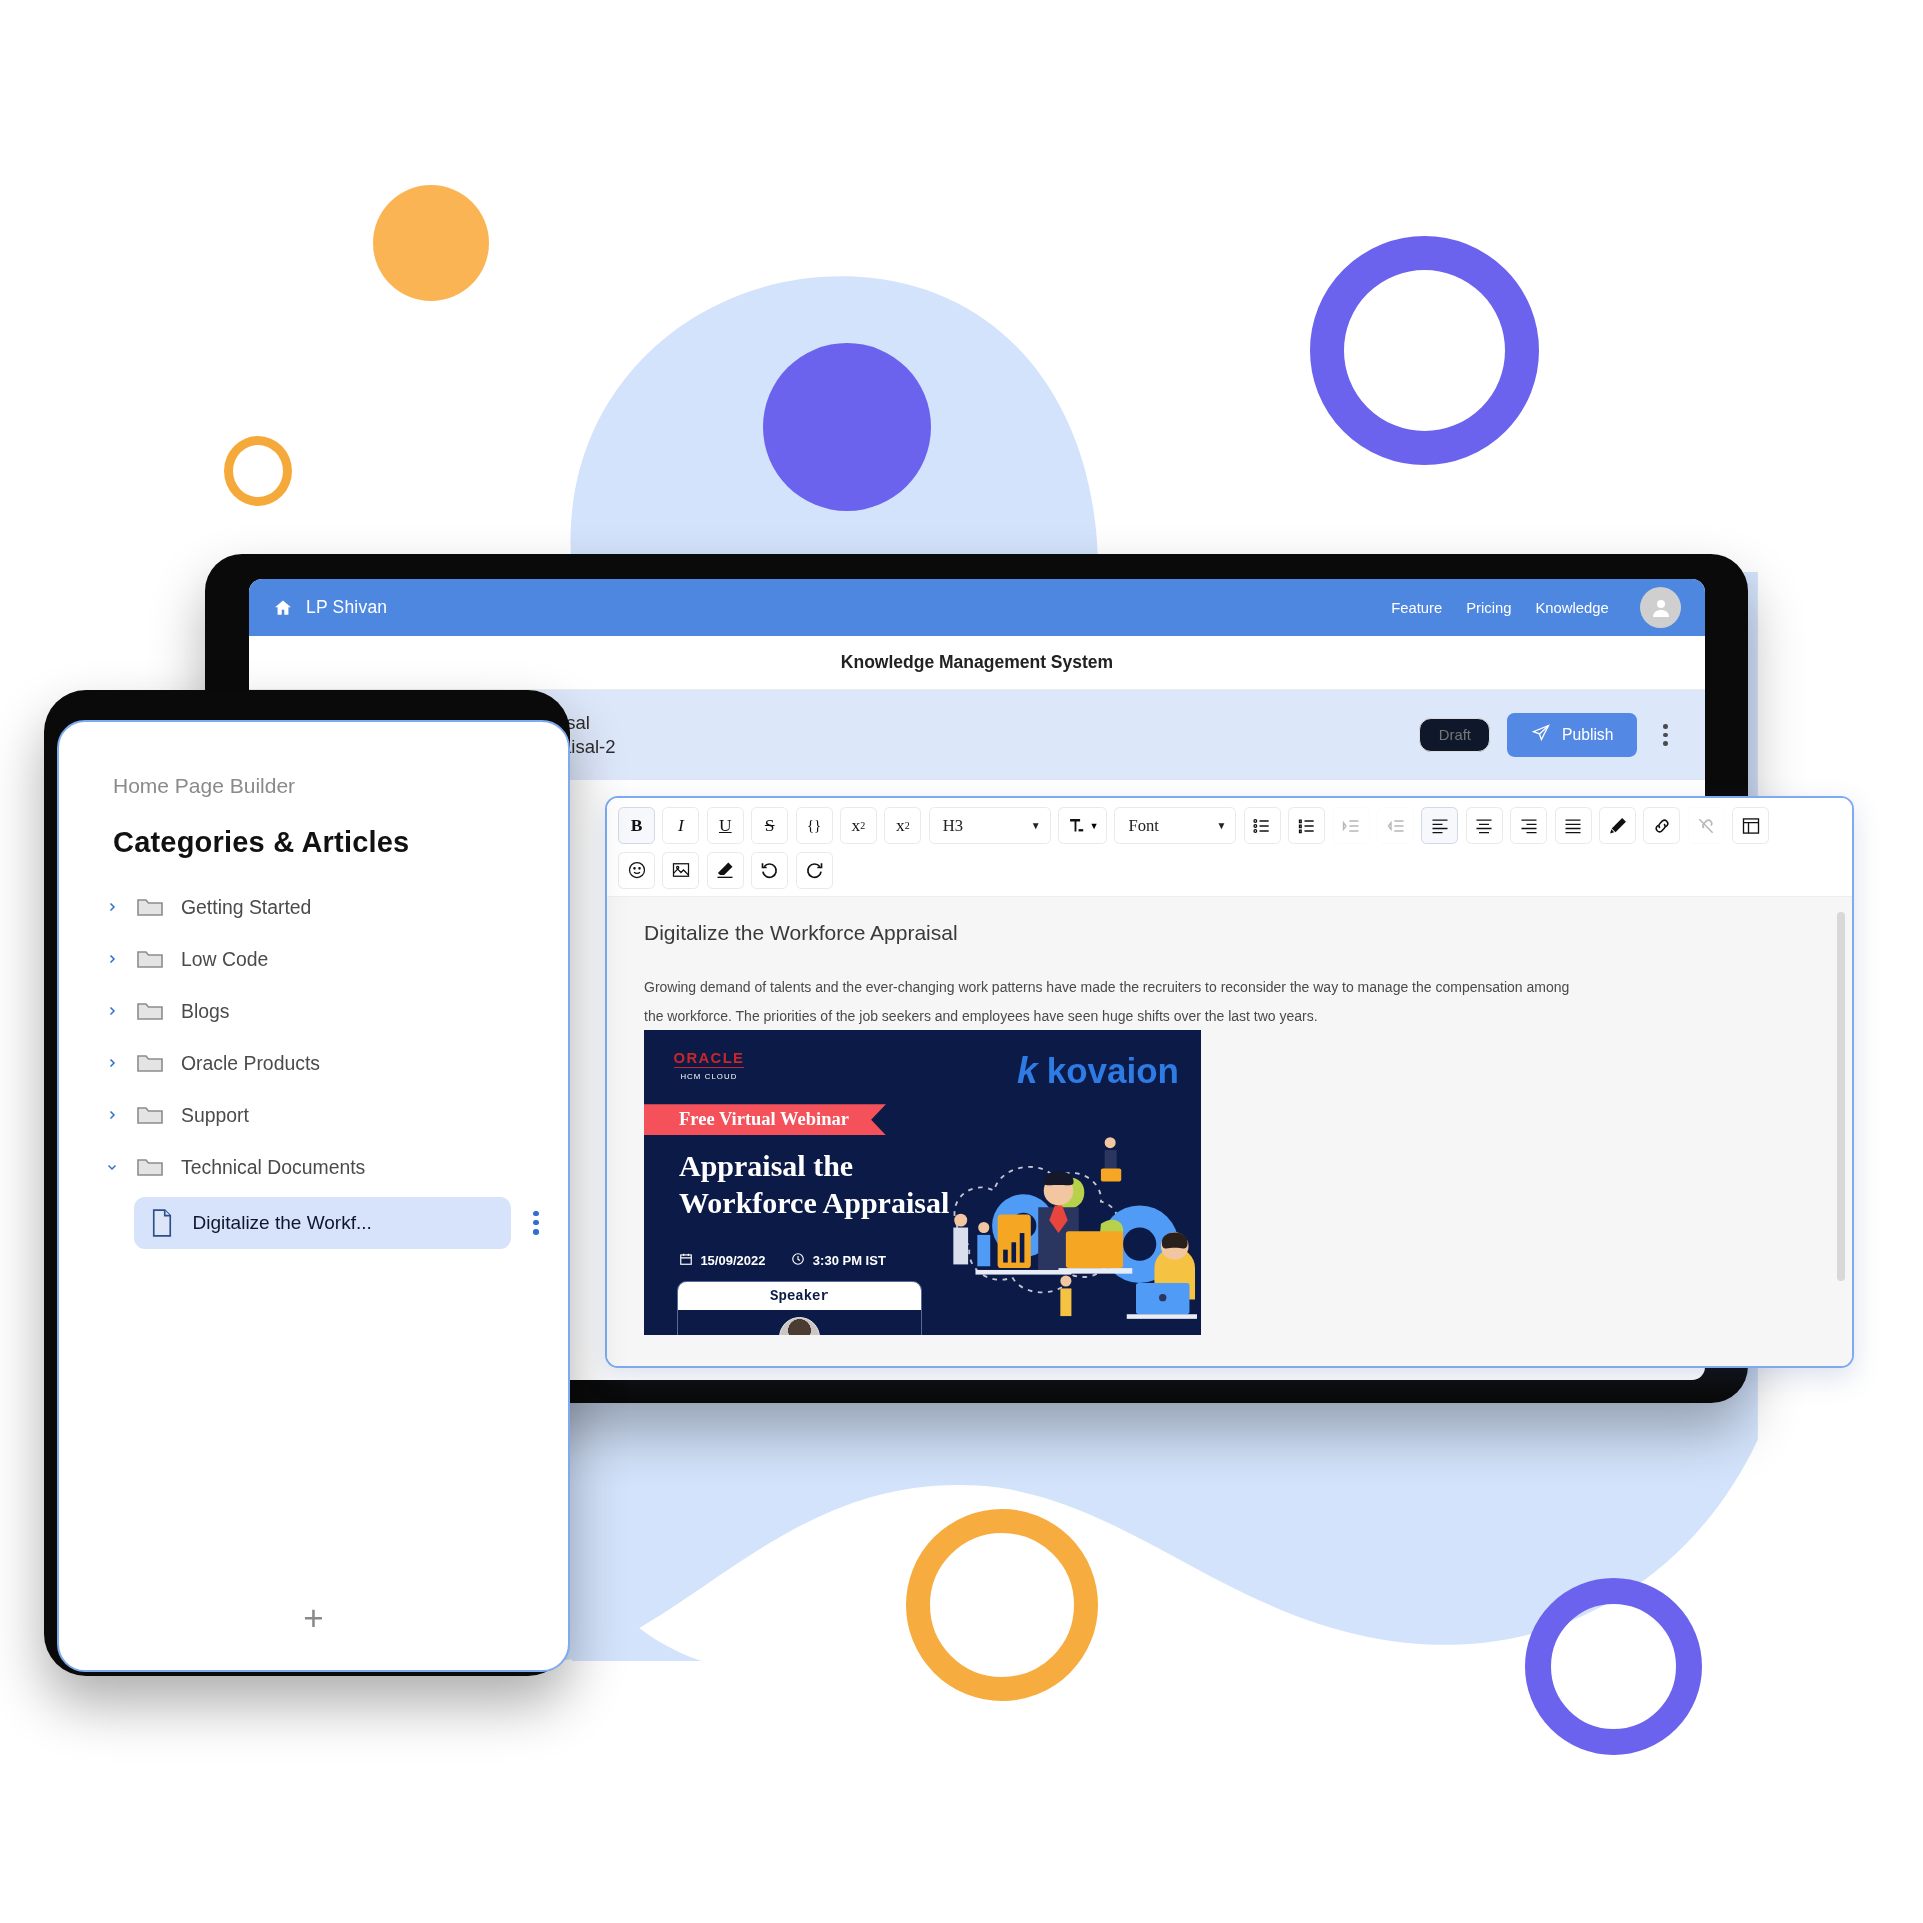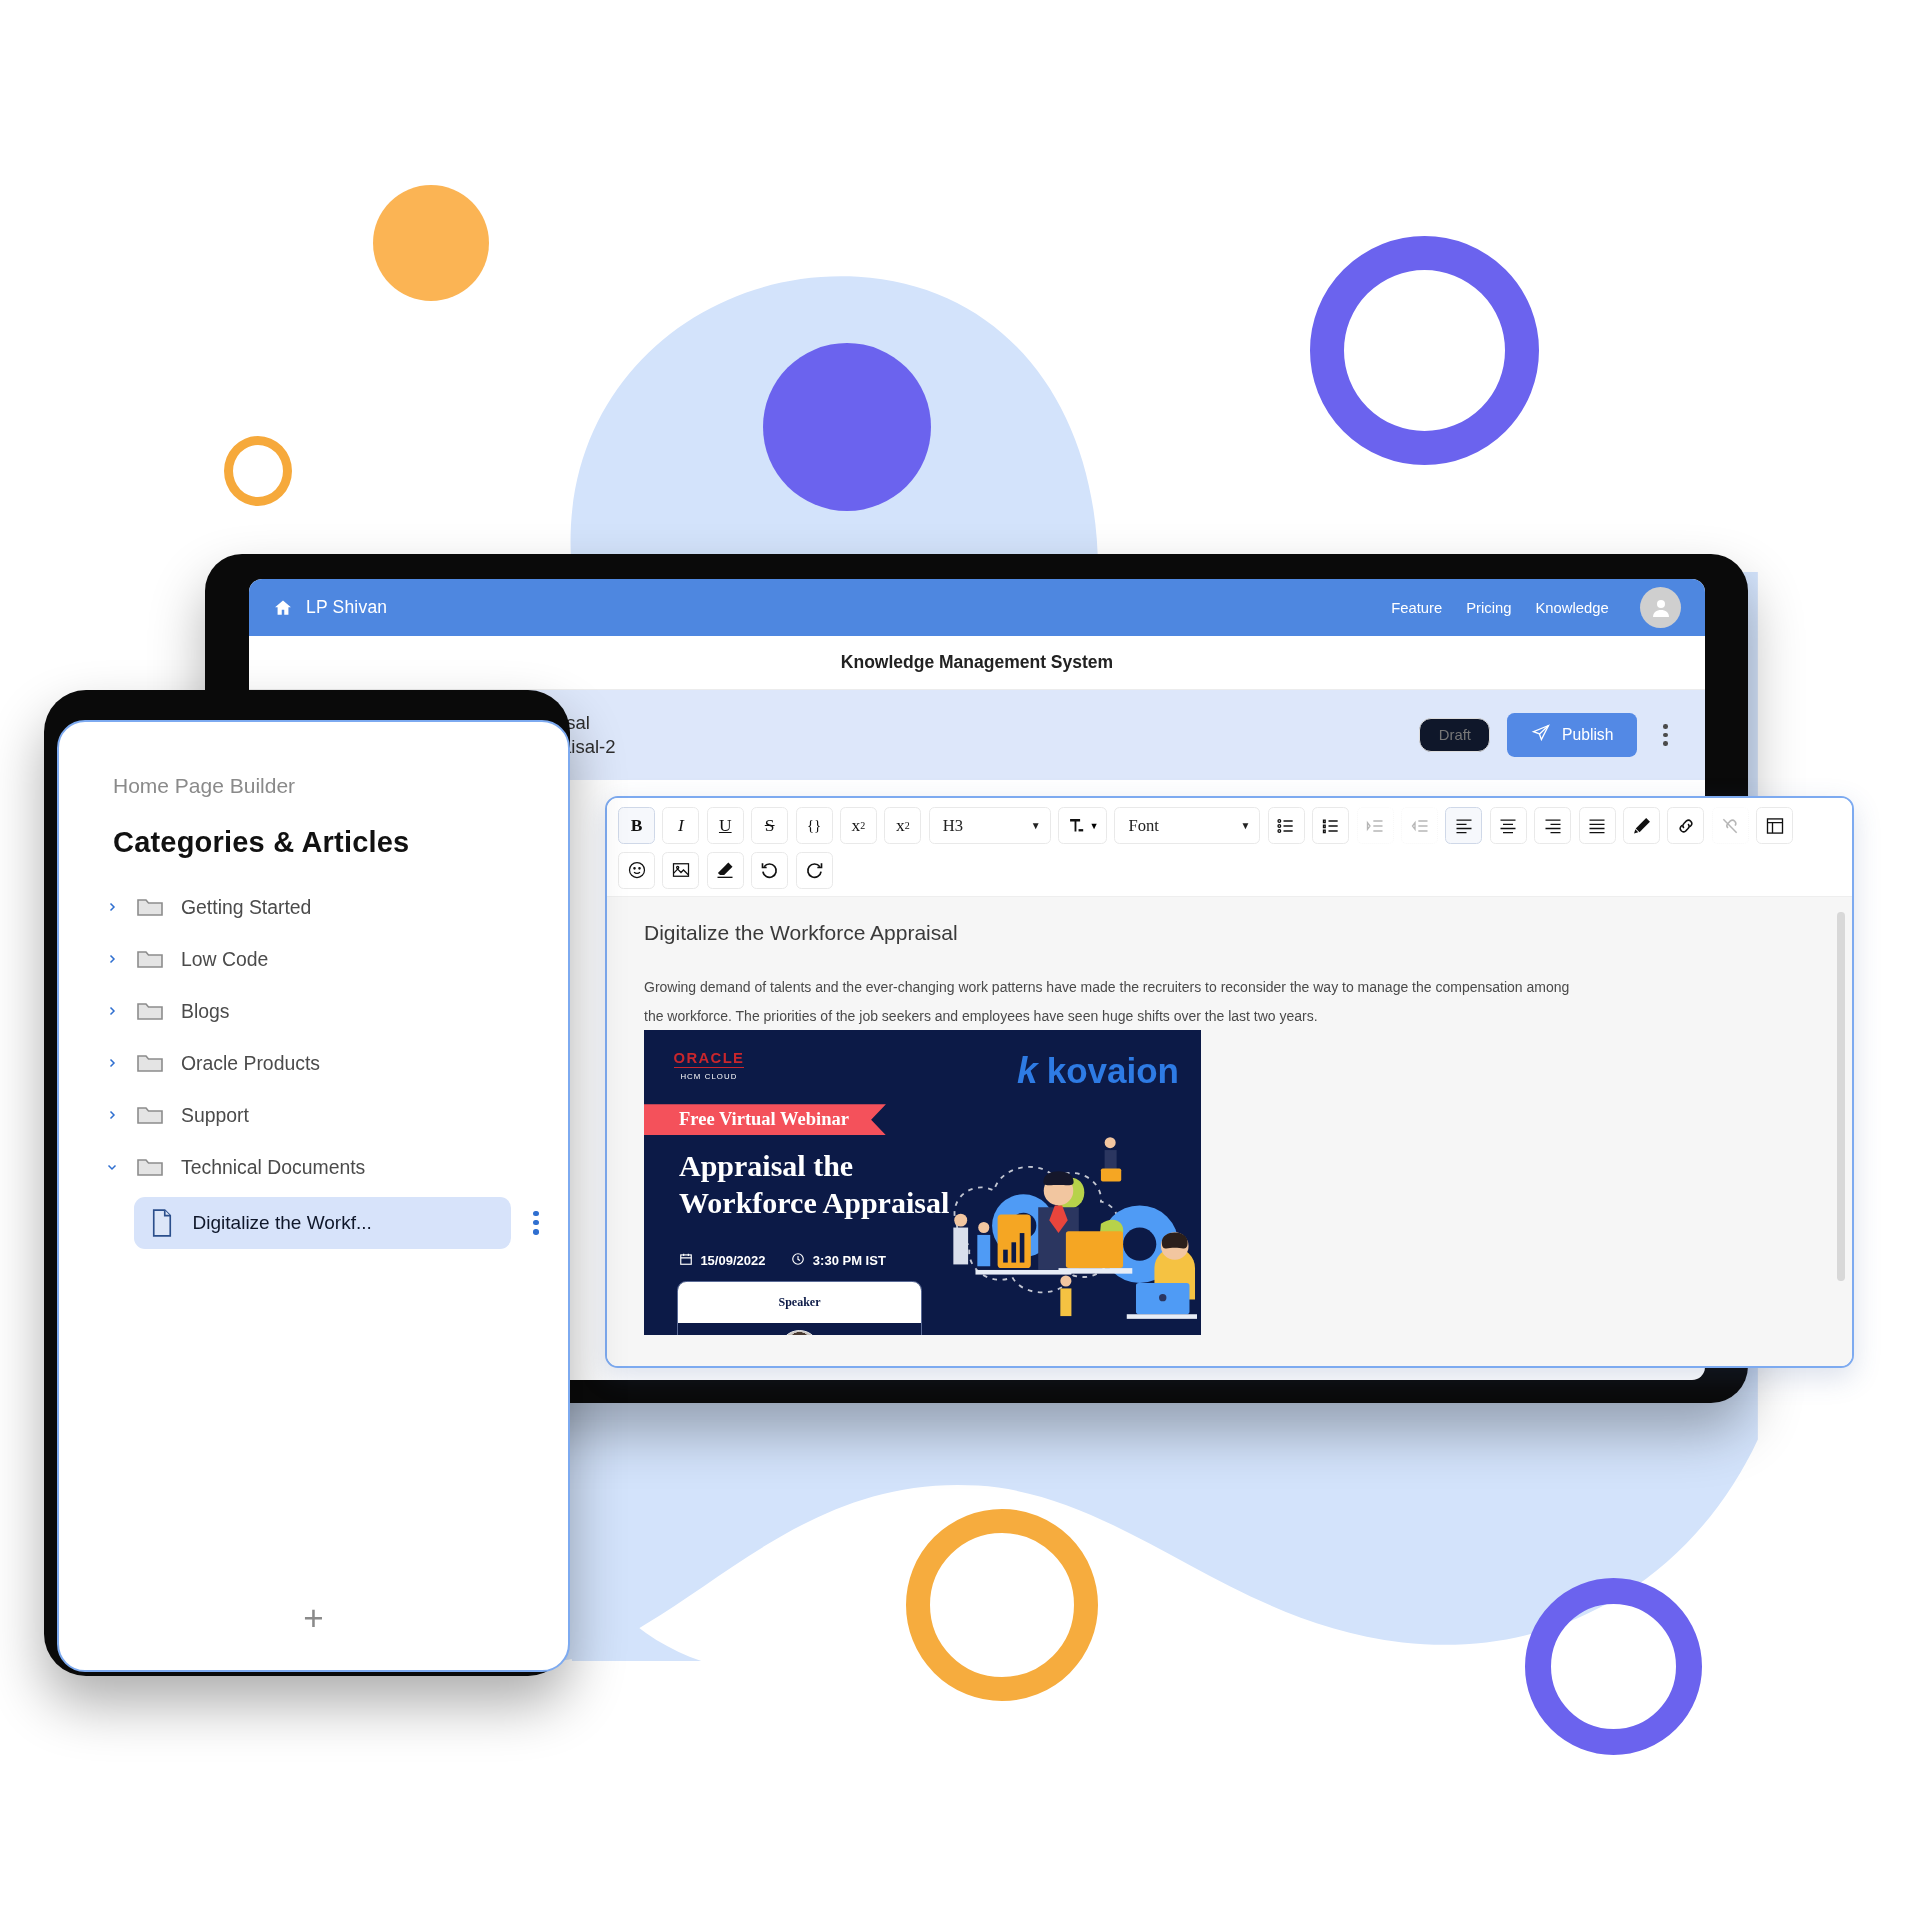--- a/index.html
+++ b/index.html
@@ -122,21 +122,21 @@
   .tb-btn.disabled { opacity:.3; border-style: dotted; }
   .tb-btn svg { width:20px; height:20px; }
   .tb-select {
     height: 37px; border:0.9px solid #e9e9e9; border-radius:5.5px; background:#fff;
     display:flex; align-items:center; justify-content:space-between;
     padding: 0 9.2px 0 13px; font-size:16.6px; color:#222; cursor:pointer; flex:none;
     font-family: "Liberation Serif", serif;
   }
   .tb-select .caret { font-size: 10px; margin-left: 16.6px; color:#222; }
   .sel-h3 { width: 122px; }
-  .sel-font { width: 146px; }
+  .sel-font { width: 122px; }
   .tb-tcolor {
     height:37px; border:0.9px solid #e9e9e9; border-radius:5.5px; background:#fff;
     display:flex; align-items:center; gap:4.6px; padding: 0 7.4px; cursor:pointer; flex:none;
   }
   .tb-tcolor .caret { font-size:9.2px; }
 
   
   .editor-body {
     background:#F6F6F6; height: calc(100% - 89px); padding: 24px 37px 0 37px;
     position: relative; overflow: hidden;
@@ -175,22 +175,22 @@
     font-family:"Liberation Serif", serif;
   }
   .bn-meta { position:absolute; left: 35px; top: 222px; display:flex; align-items:center; gap: 26px; color:#fff; font-size: 13px; font-weight:700; }
   .bn-meta .mi { display:flex; align-items:center; gap:7.4px; }
   .bn-meta svg { width: 14px; height: 14px; }
   .bn-speaker {
     position:absolute; left: 33px; top: 251px; width: 245px; height: 118px;
     border: 0.9px solid #5a6a96; border-radius: 9.2px; overflow:hidden;
   }
   .bn-speaker .sp-head {
-    background:#fff; color:#0C1A47; font-size: 12px; font-weight:700;
-    text-align:center; padding: 13px 0; font-family:Liberation Serif, serif;
+    background:#fff; color:#0C1A47; font-size: 14px; font-weight:700;
+    text-align:center; padding: 6px 0; font-family:Liberation Mono, monospace;
   }
   .bn-speaker .sp-face {
     width: 41px; height: 41px; border-radius:50%; background:#cbc6c2; margin: 6.5px auto 3.7px auto;
     border: 1.4px solid #e8e8e8;
     background-image: radial-gradient(circle at 50% 32%, #4a3b33 0 34%, rgba(0,0,0,0) 35%),
                       radial-gradient(circle at 50% 68%, #7d6a5e 0 42%, rgba(0,0,0,0) 43%);
   }
   .bn-art { position:absolute; right: 3.7px; top: 85px; width: 277px; height: 214px; }
 
   

